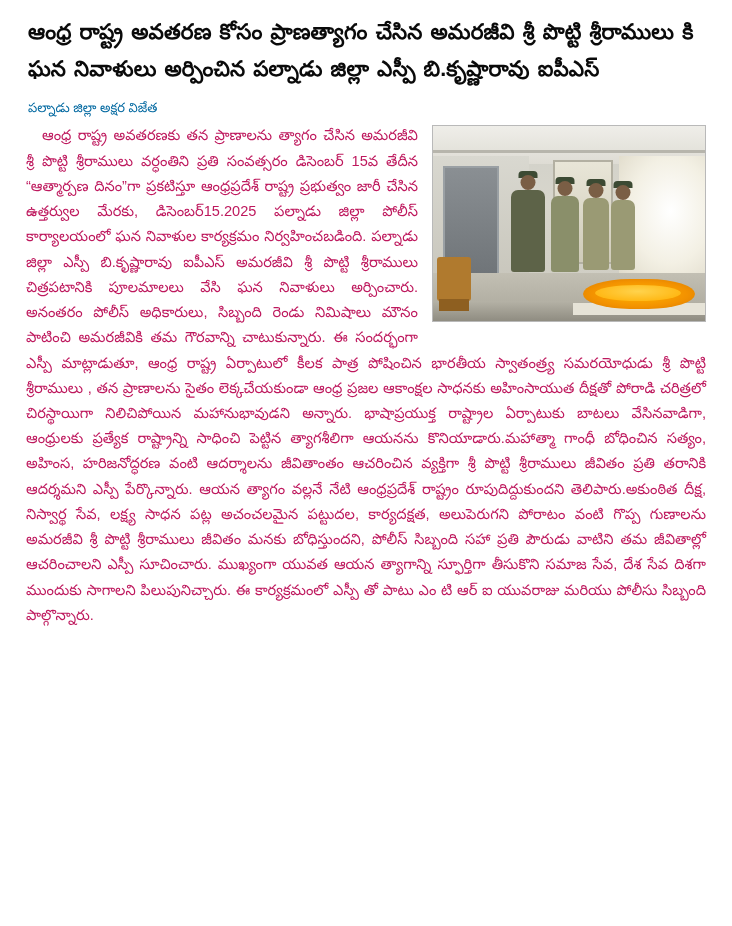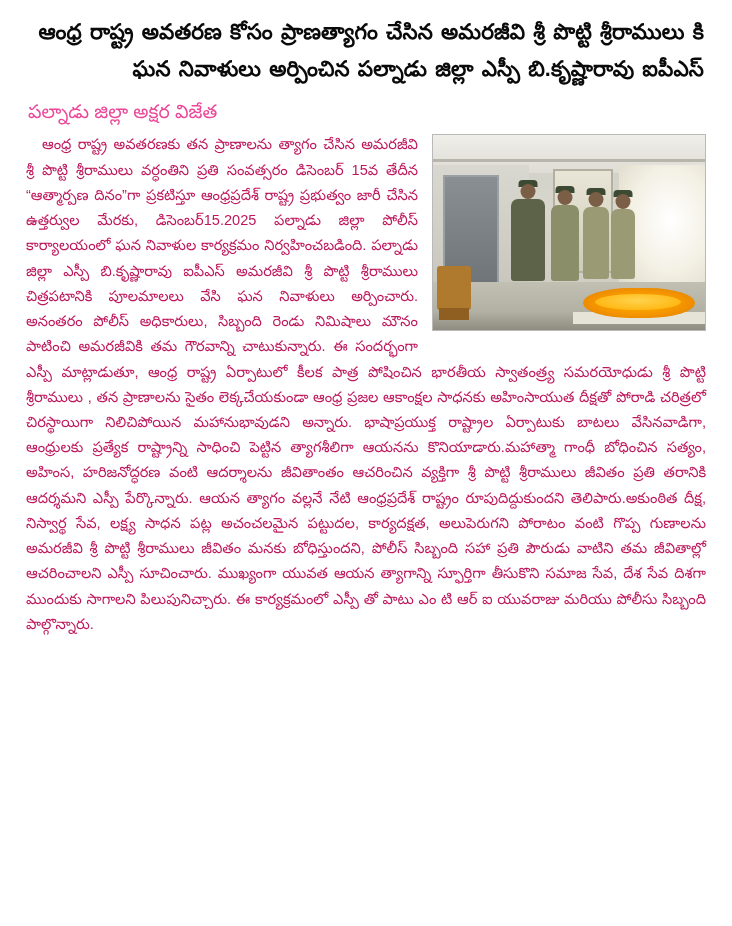--- a/index.html
+++ b/index.html
@@ -16,32 +16,32 @@
   }
   .page {
     position: relative;
     width: 732px;
     height: 926px;
     box-sizing: border-box;
     padding: 14px 26px 10px 26px;
     background: #ffffff;
   }
   .headline {
-    text-align: right;
+    text-align: left;
     font-weight: bold;
     font-size: 21.5px;
     line-height: 1.72;
     color: #0a0a0a;
     letter-spacing: 0.1px;
     margin: 0 2px 10px 2px;
     word-spacing: 2px;
   }
   .byline {
-    font-size: 19px;
-    color: #ec4899;
+    font-size: 13px;
+    color: #0369a1;
     margin: 6px 0 6px 2px;
     line-height: 1.5;
   }
   .photo {
     float: right;
     width: 272px;
     height: 195px;
     margin: 2px 0 8px 14px;
     border: 1px solid #b9b9b9;
     position: relative;

